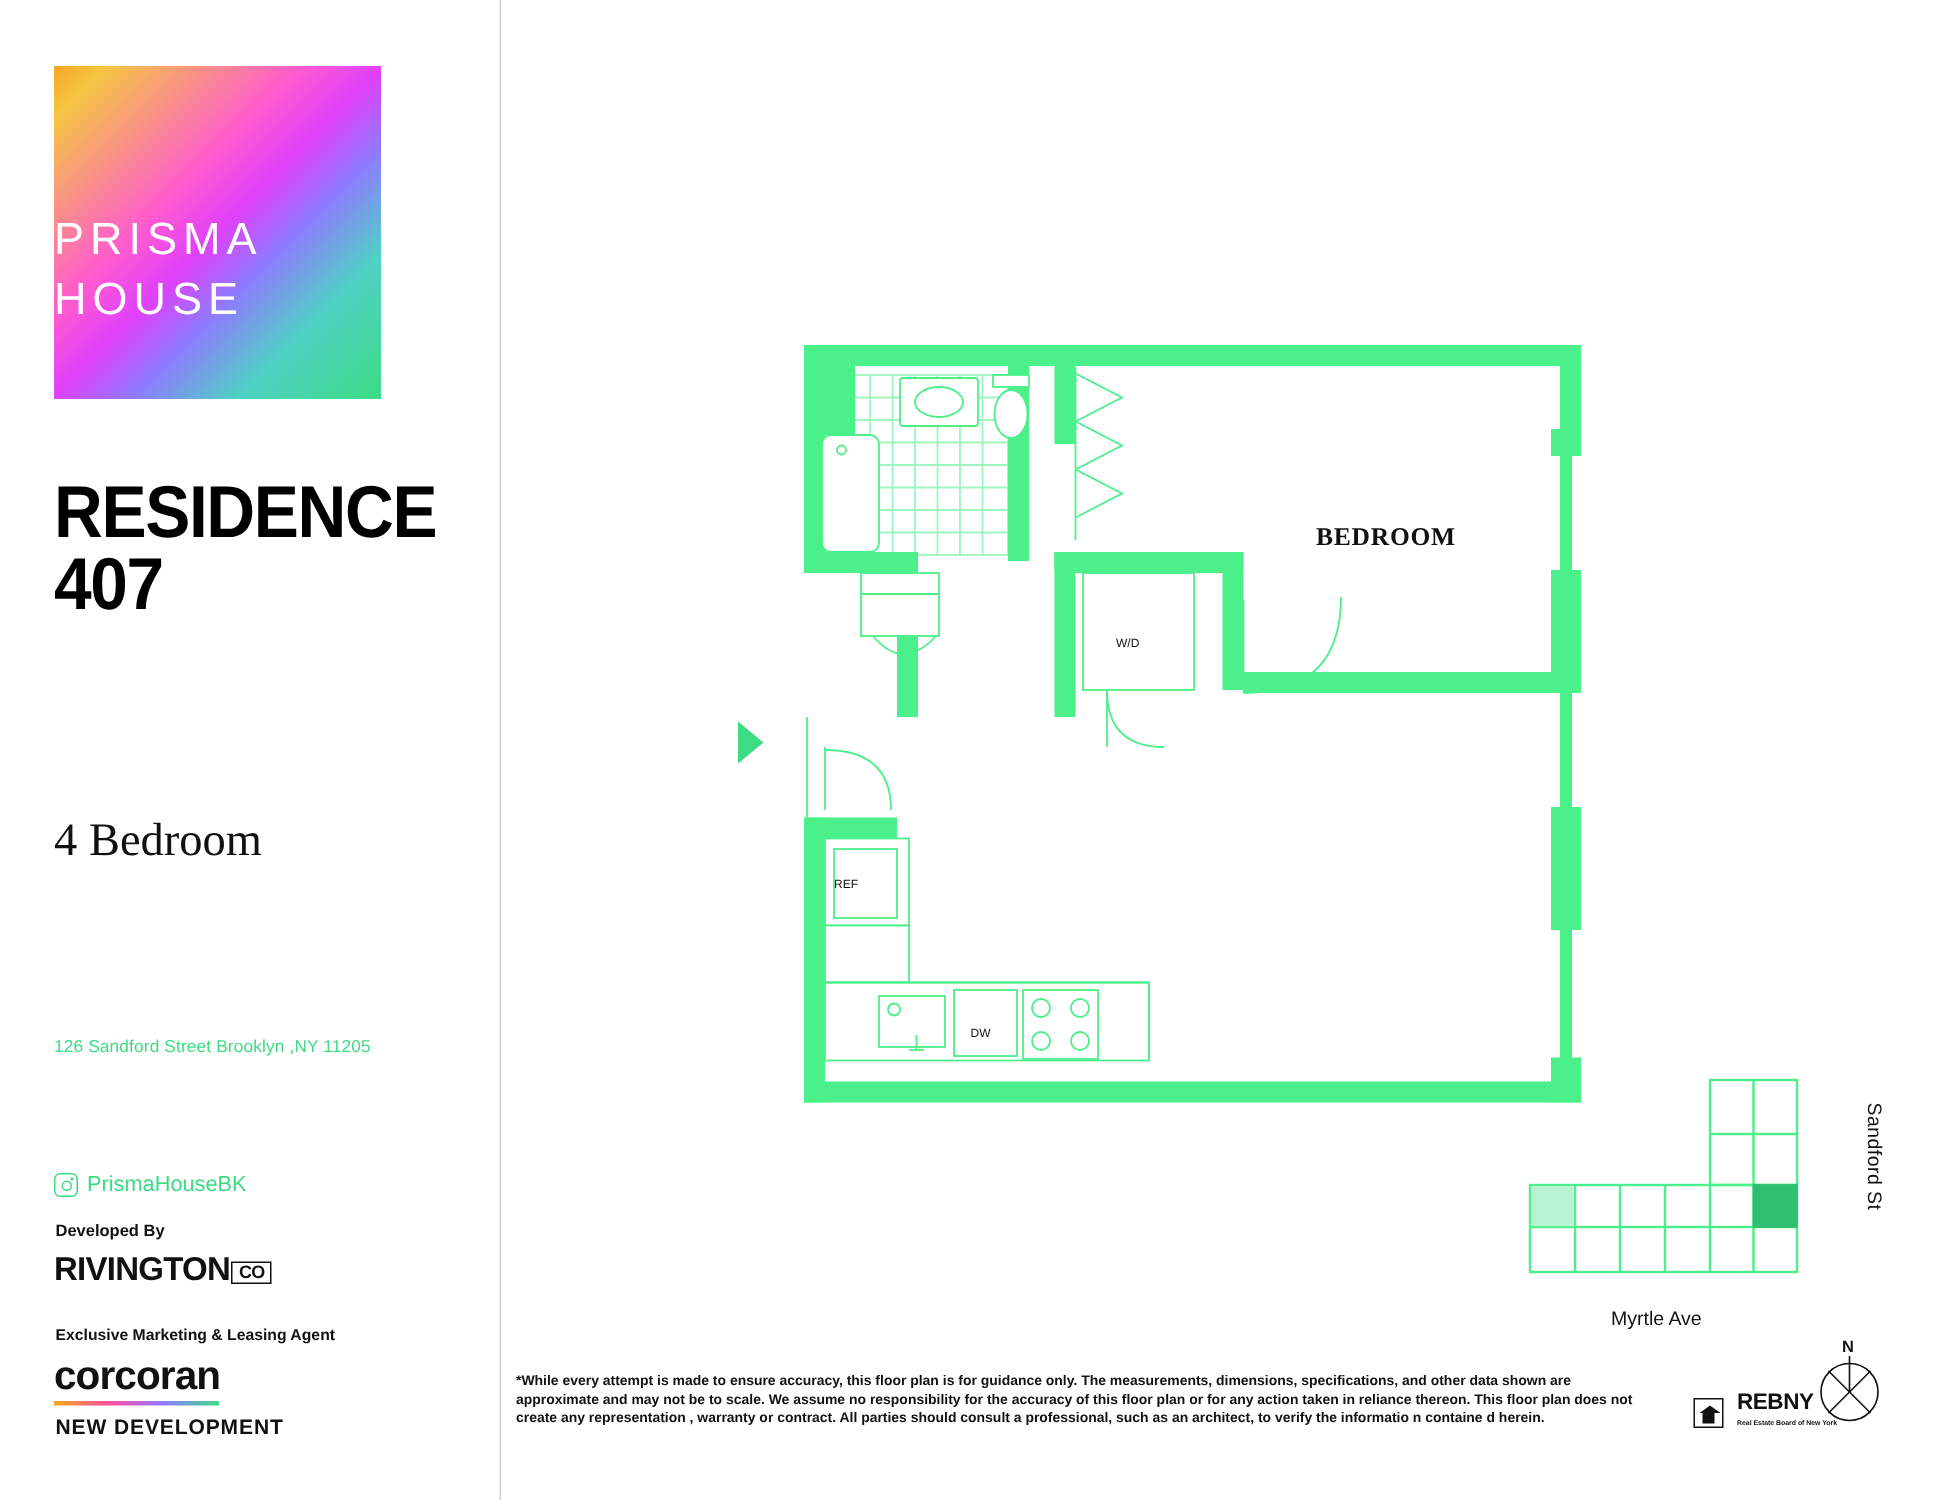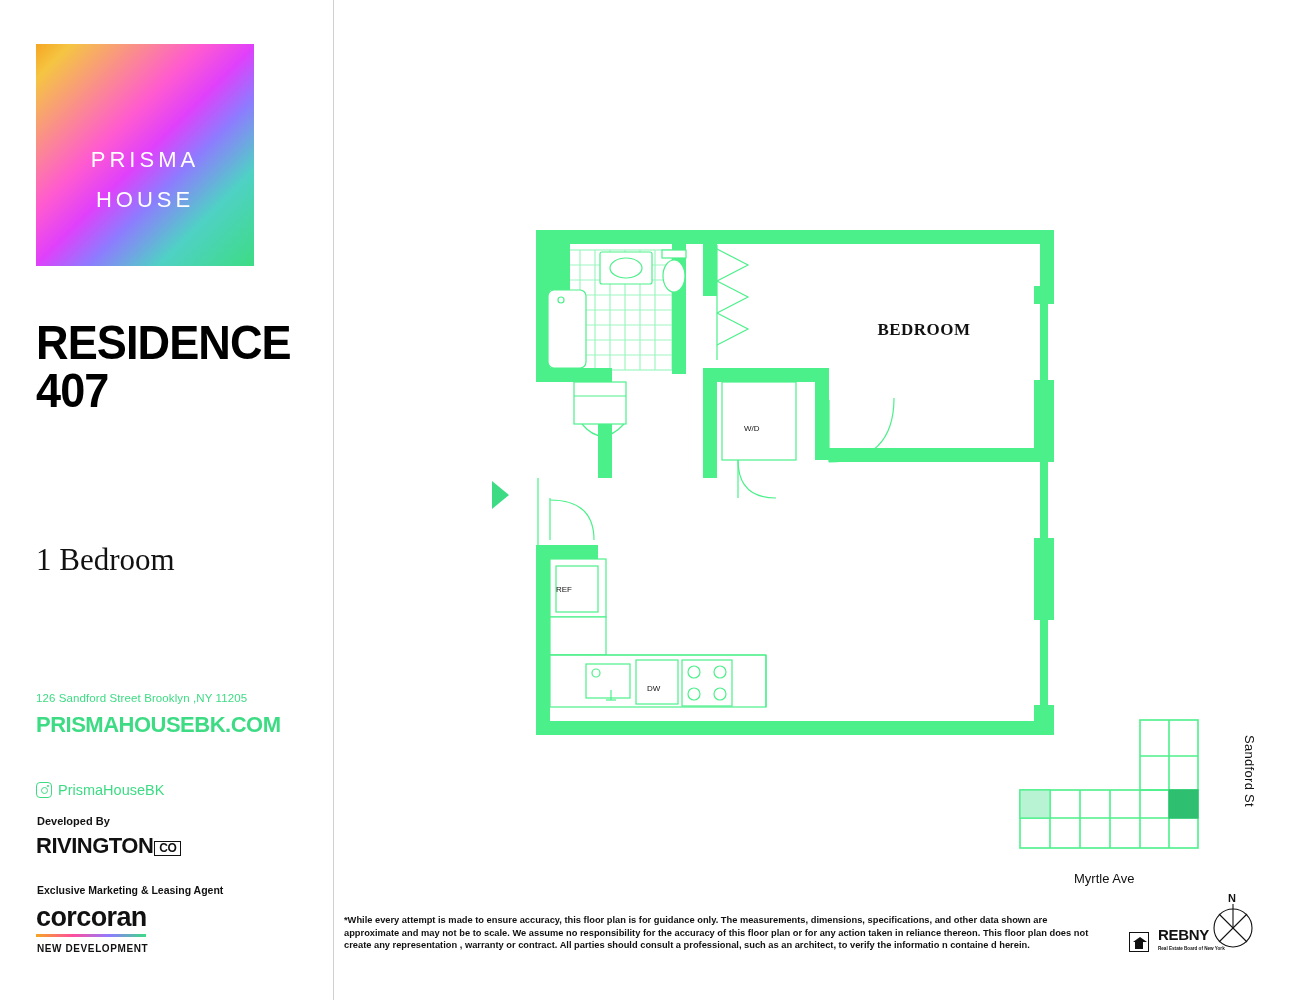--- a/index.html
+++ b/index.html
@@ -25,25 +25,25 @@
   #logo-tile {
     position: absolute;
     left: 36px; top: 44px;
     width: 218px; height: 222px;
     background: linear-gradient(135deg, #f5a623 0%, #f5c542 8%, #ff5ad0 38%, #e040fb 50%, #8e7bff 62%, #4fd1c5 78%, #3ddc84 100%);
   }
   #logo-tile .logo-text {
     position: absolute;
     left: 0; right: 0;
     top: 96px;
-    text-align: center;
+    text-align: left;
     color: #fff;
     font-family: "Liberation Sans", sans-serif;
     font-weight: 300;
-    font-size: 22px;
+    font-size: 30px;
     letter-spacing: 4px;
     line-height: 40px;
   }
 
   #residence-title {
     position: absolute;
     left: 36px; top: 318px;
     width: 260px;
     font-family: "Liberation Sans", sans-serif;
     font-weight: bold;
@@ -156,41 +156,42 @@
   }
   #corcoran-rule {
     position: absolute;
     left: 36px; top: 934px;
     width: 110px; height: 3px;
     background: linear-gradient(90deg, #f5a623, #ff4d9d, #8e7bff, #3ddc84);
   }
   #corcoran-sub {
     position: absolute;
     left: 37px; top: 943px;
-    font-size: 10px;
+    font-size: 14px;
     font-weight: bold;
     letter-spacing: 0.6px;
     color: #111;
   }
 
   
   #plan-area {
     position: absolute;
     left: 334px; top: 0;
     width: 971px; height: 1000px;
   }
   #floorplan-svg { position: absolute; left: 0; top: 0; }
 
   .room-label {
     position: absolute;
     font-family: "Liberation Serif", serif;
     font-weight: bold;
     color: #111;
     text-align: center;
     letter-spacing: 0.5px;
+    margin-top: 28px;
   }
   #label-bedroom { left: 490px; top: 320px; width: 200px; font-size: 17px; }
   #label-living  { left: 380px; top: 545px; width: 220px; font-size: 17px; line-height: 21px; }
 
   .mini-label {
     position: absolute;
     font-family: "Liberation Sans", sans-serif;
     font-size: 8px;
     color: #111;
   }
@@ -286,25 +287,24 @@
       <div>HOUSE</div>
     </div>
   </div>
 
   <div id="residence-title">
     <div>RESIDENCE</div>
     <div>407</div>
   </div>
 
   <div id="unit-type">
-    <div>1 Bedroom</div>
+    <div>4 Bedroom</div>
   </div>
 
   <div id="address-line">126 Sandford Street Brooklyn ,NY 11205</div>
-  <a id="website" href="#" style="text-decoration:none;">PRISMAHOUSEBK.COM</a>
   <div id="social">
     <span class="ig-icon"></span>
     <span>PrismaHouseBK</span>
   </div>
 
   <div id="developed-label">Developed By</div>
   <div id="rivington">
     <span>RIVINGTON</span>
     <span class="co">CO</span>
   </div>

